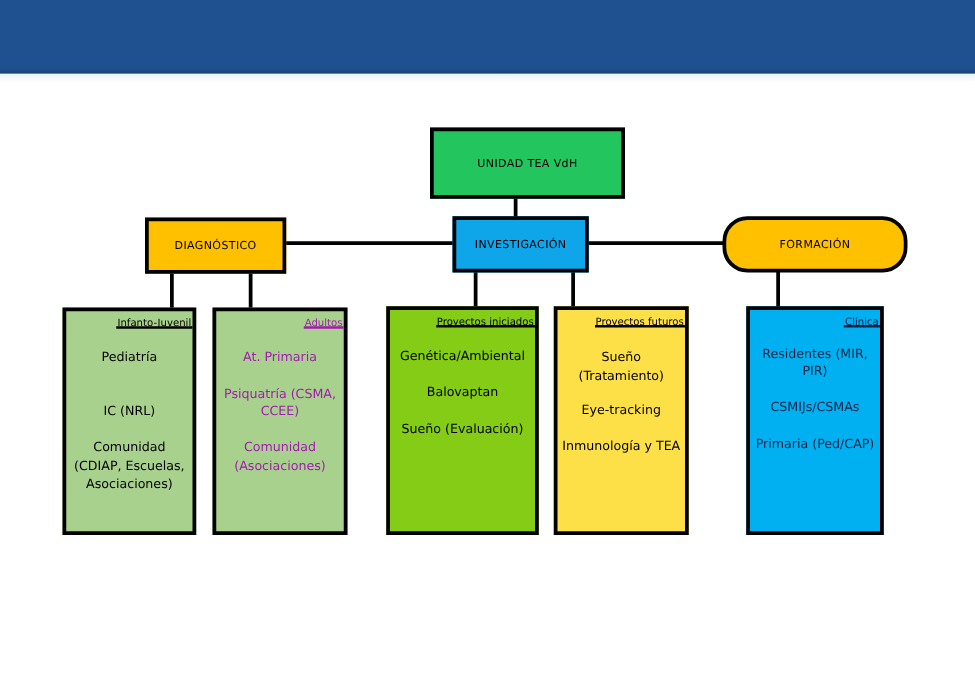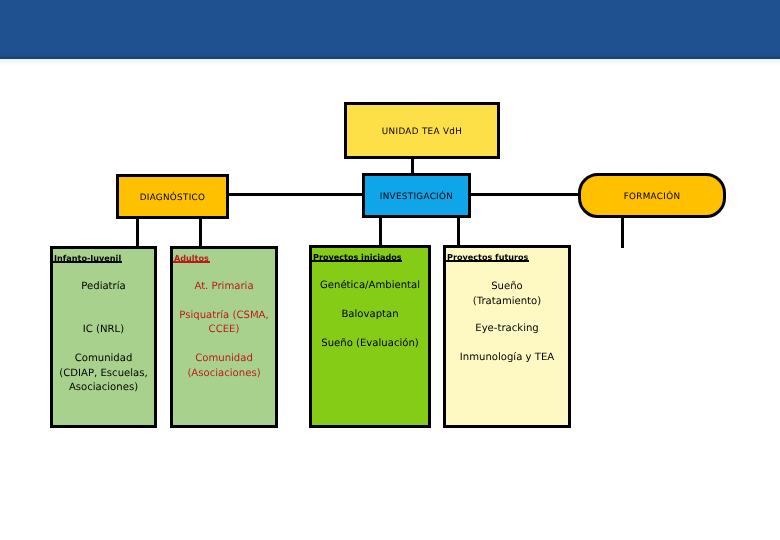--- a/index.html
+++ b/index.html
@@ -25,21 +25,21 @@
   .vline{position:absolute;background:#000;}
   .hline{position:absolute;background:#000;}
 
   
   .box{position:absolute;border:3px solid #000;box-sizing:border-box;}
   .cap{position:absolute;left:-3px;right:-3px;top:50%;transform:translateY(-50%);margin-top:1px;
        text-align:center;color:#000;line-height:11px;font-weight:400;
        font-size:8.8px;letter-spacing:.32px;white-space:nowrap;}
 
   .leaf{box-sizing:border-box;padding:2px 1px 0 1px;}
-  .leaf .hd{text-align:left;font-weight:700;font-size:8.1px;line-height:14.45px;
+  .leaf .hd{text-align:right;font-weight:400;font-size:8.1px;line-height:14.45px;
             color:#000;}
   .leaf .hd span{position:relative;}
   .leaf .hd span::after{content:"";position:absolute;left:-0.8px;right:-0.8px;bottom:-0.2px;height:1.9px;background:currentColor;}
   .leaf p{margin:0;text-align:center;font-size:10.1px;line-height:14.45px;color:#000;
           white-space:pre-line;}
   .leaf .gap{height:14.45px;}
   .leaf .hd,.leaf p{color:inherit;}
 </style>
 </head>
 <body>
@@ -53,21 +53,21 @@
   <div class="vline" style="left:411px;top:156px;width:3px;height:20px;"></div>
   <div class="hline" style="left:226px;top:193px;width:139px;height:3px;"></div>
   <div class="hline" style="left:468px;top:193px;width:113px;height:3px;"></div>
 
   <div class="vline" style="left:136px;top:215px;width:3px;height:33px;"></div>
   <div class="vline" style="left:199px;top:215px;width:3px;height:33px;"></div>
   <div class="vline" style="left:379px;top:215px;width:3px;height:33px;"></div>
   <div class="vline" style="left:457px;top:215px;width:3px;height:33px;"></div>
   <div class="vline" style="left:621px;top:215px;width:3px;height:33px;"></div>
 
-  <div class="box" style="left: 344px; top: 102px; width: 156px; height: 57px; background-color: #fde047; text-decoration: underline;">
+  <div class="box" style="left: 344px; top: 102px; width: 156px; height: 57px; background-color: #22c55e; text-decoration: underline;">
     <div class="cap">UNIDAD TEA VdH</div>
   </div>
 
   <div class="box" style="left: 116px; top: 174px; width: 113px; height: 45px; background-color: rgb(255, 192, 0);">
     <div class="cap">DIAGNÓSTICO</div>
   </div>
   <div class="box" style="left: 362px; top: 173px; width: 109px; height: 45px; background-color: #0ea5e9;">
     <div class="cap">INVESTIGACIÓN</div>
   </div>
   <div class="box" style="left: 578px; top: 173px; width: 148px; height: 45px; background-color: rgb(255, 192, 0); border-radius: 20px;">
@@ -80,21 +80,21 @@
     <p>Pediatría</p>
     <div class="gap"></div>
     <div class="gap"></div>
     <p>IC (NRL)</p>
     <div class="gap"></div>
     <p>Comunidad
 (CDIAP, Escuelas,
 Asociaciones)</p>
   </div>
 
-  <div class="box leaf" style="left: 170px; top: 246px; width: 108px; height: 182px; background-color: rgb(169, 209, 142); color: #b91c1c;">
+  <div class="box leaf" style="left: 170px; top: 246px; width: 108px; height: 182px; background-color: rgb(169, 209, 142); color: #a21caf;">
     <div class="hd"><span>Adultos</span></div>
     <div class="gap"></div>
     <p>At. Primaria</p>
     <div class="gap"></div>
     <p>Psiquatría (CSMA,
 CCEE)</p>
     <div class="gap"></div>
     <p>Comunidad
 (Asociaciones)</p>
   </div>
@@ -103,25 +103,35 @@
     <div class="hd"><span>Proyectos iniciados</span></div>
     <div class="gap"></div>
     <p>Genética/Ambiental</p>
     <div class="gap"></div>
     <p>Balovaptan</p>
     <div class="gap"></div>
     <p>Sueño (Evaluación)</p>
     <div class="gap"></div>
   </div>
 
-  <div class="box leaf" style="left: 443px; top: 245px; width: 128px; height: 183px; background-color: #fef9c3; color: rgb(0, 0, 0);">
+  <div class="box leaf" style="left: 443px; top: 245px; width: 108px; height: 183px; background-color: #fde047; color: rgb(0, 0, 0);">
     <div class="hd"><span>Proyectos futuros</span></div>
     <div class="gap" style="height:15.9px;"></div>
     <p>Sueño
 (Tratamiento)</p>
     <div class="gap" style="height:12.7px;"></div>
     <p>Eye-tracking</p>
     <div class="gap"></div>
     <p>Inmunología y TEA</p>
   </div>
 
+  <div class="box leaf cyan" style="left: 597px; top: 245px; width: 110px; height: 183px; background-color: rgb(0, 176, 240); color: rgb(13, 36, 72);">
+    <div class="hd"><span>Clínica</span></div>
+    <div class="gap" style="height:12.3px;"></div>
+    <p>Residentes (MIR,
+PIR)</p>
+    <div class="gap"></div>
+    <p>CSMIJs/CSMAs</p>
+    <div class="gap"></div>
+    <p>Primaria (Ped/CAP)</p>
+  </div>
 
 </div>
 
 </body></html>

